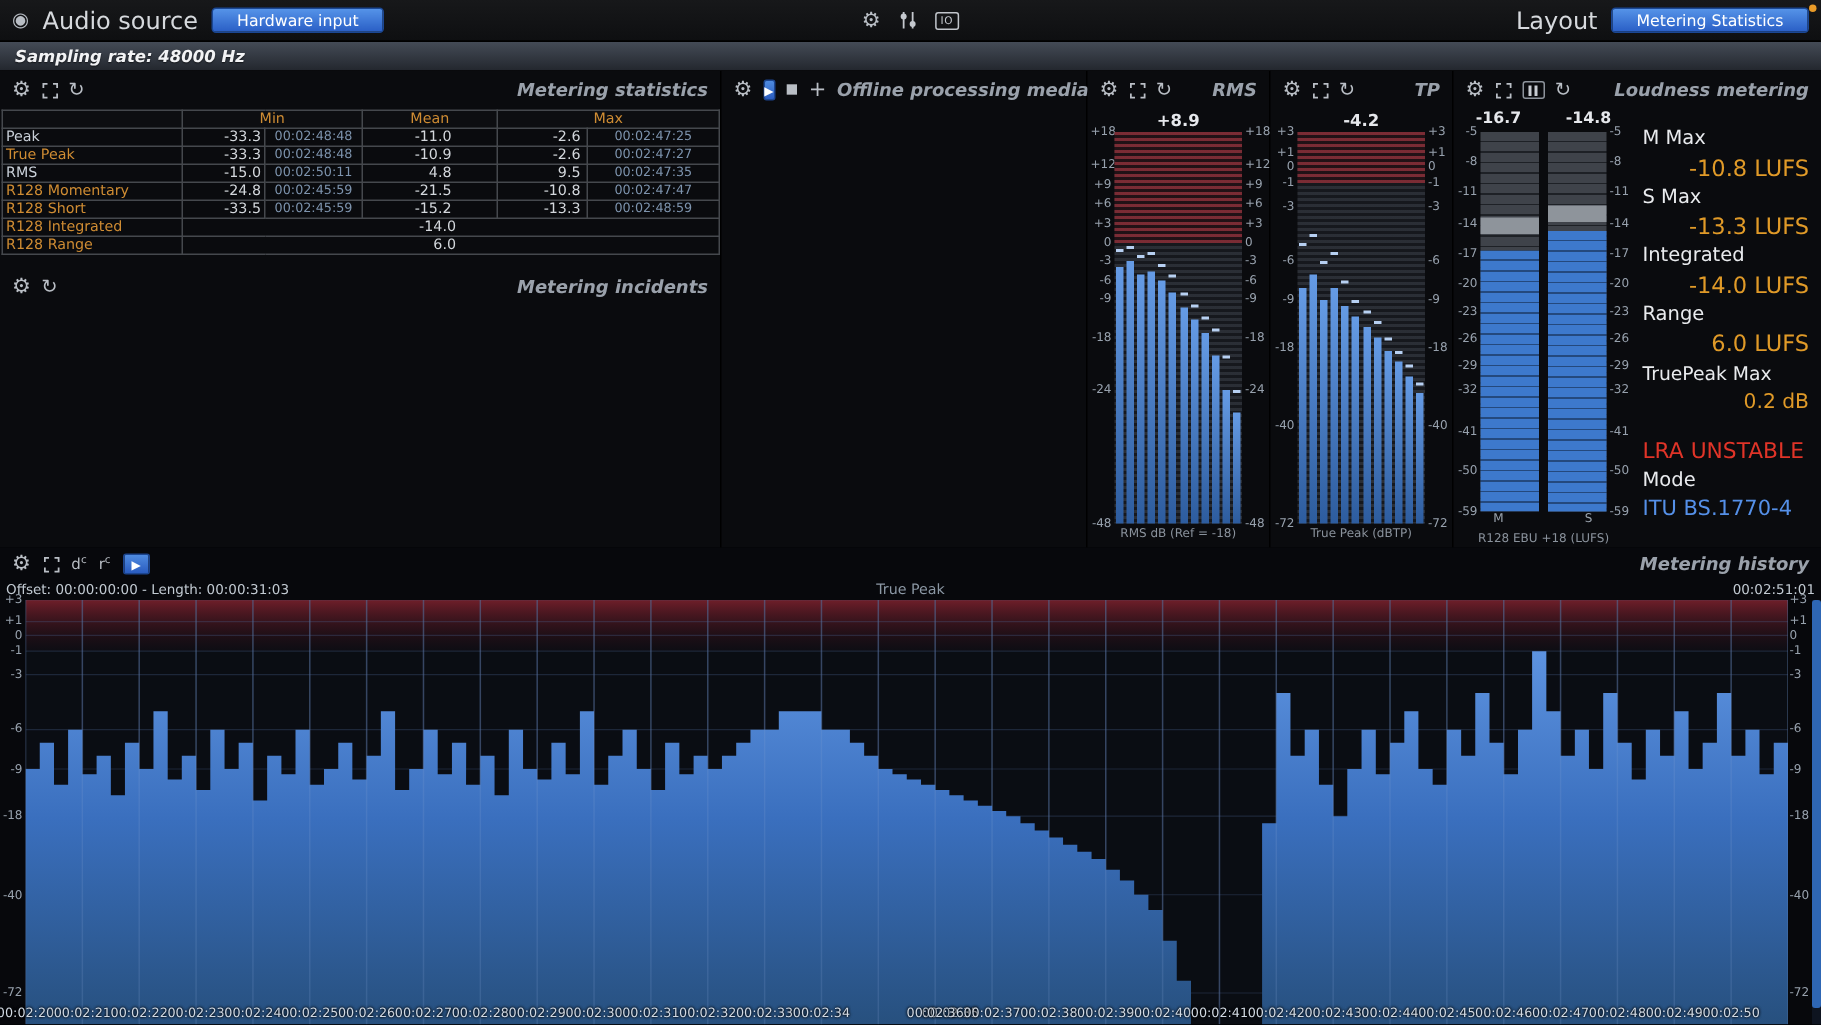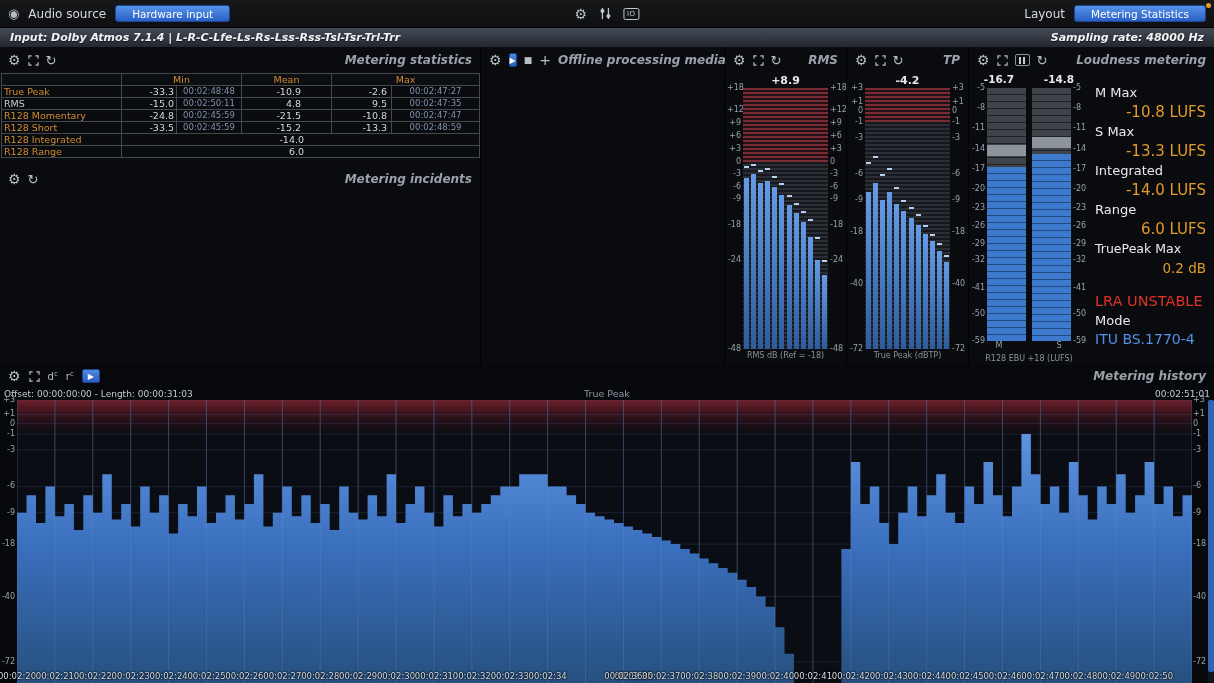--- a/index.html
+++ b/index.html
@@ -6,21 +6,21 @@
   html,body { width:1214px; height:683px; overflow:hidden; background:#050507;
     font-family:"DejaVu Sans", sans-serif; -webkit-font-smoothing:antialiased; }
   .app { position:relative; width:1214px; height:683px; background:#000; }
 
   
   .topbar { height:28px; background:linear-gradient(#17181a,#0e0f11); display:flex; align-items:center;
     padding:0 8px; position:relative; border-bottom:1px solid #000; }
   .tb-left, .tb-right { display:flex; align-items:center; gap:9px; }
   .tb-right { margin-left:auto; }
   .tb-center { position:absolute; left:50%; transform:translateX(-50%); display:flex; align-items:center; gap:11px; }
-  .tb-label { color:#d6d9dd; font-size:12px; }
+  .tb-label { color:#d6d9dd; font-size:16px; }
   .btn-blue { background:linear-gradient(#5593e8,#2a5fc6); border:1px solid #1b4794; border-radius:3px;
     color:#fff; font-size:10.5px; height:17px; padding:0 16px; display:flex; align-items:center; font-family:inherit; }
   .icon { color:#b9bec5; font-size:13px; line-height:1; display:inline-flex; align-items:center; }
   .icon.gear { font-size:14px; }
   .io-badge { border:1px solid #c2c6cc; border-radius:2px; color:#c2c6cc; font-size:7px; padding:1px 3px; letter-spacing:.5px; }
   .corner-dot { position:absolute; right:3px; top:3px; width:5px; height:5px; border-radius:50%; background:#e89a28; }
 
   
   .infobar { height:19px; background:linear-gradient(#444b56,#23272e); display:flex; align-items:center;
     justify-content:space-between; padding:0 10px; color:#f2f3f5; font-size:11px; font-style:italic; font-weight:bold;
@@ -141,21 +141,20 @@
       <span class="io-badge">IO</span>
     </div>
     <div class="tb-right">
       <span class="tb-label">Layout</span>
       <button class="btn-blue">Metering Statistics</button>
     </div>
     <span class="corner-dot"></span>
   </header>
 
   <div class="infobar">
-    <span>Input: Dolby Atmos 7.1.4 | L-R-C-Lfe-Ls-Rs-Lss-Rss-Tsl-Tsr-Trl-Trr</span>
     <span>Sampling rate: 48000 Hz</span>
   </div>
 
   <div class="main">
 
     <section class="panel panel-stats">
       <div class="phead">
         <span class="icon gear">⚙</span>
         <svg width="11" height="11" viewBox="0 0 12 12">
           <path d="M1 4V1h3M8 1h3v3M11 8v3H8M4 11H1V8" fill="none" stroke="#b9bec5" stroke-width="1.3"></path>
@@ -174,20 +173,28 @@
           </colgroup>
         <thead>
           <tr>
             <th></th>
             <th colspan="2">Min</th>
             <th>Mean</th>
             <th colspan="2">Max</th>
           </tr>
         </thead>
         <tbody id="stats-tbody">
+            <tr>
+              <td class="lbl">Peak</td>
+              <td class="num">-33.3</td>
+              <td class="time">00:02:48:48</td>
+              <td class="num mean">-11.0</td>
+              <td class="num maxv">-2.6</td>
+              <td class="time">00:02:47:25</td>
+            </tr>
             <tr>
               <td class="lbl accent">True Peak</td>
               <td class="num">-33.3</td>
               <td class="time">00:02:48:48</td>
               <td class="num mean">-10.9</td>
               <td class="num maxv">-2.6</td>
               <td class="time">00:02:47:27</td>
             </tr>
             <tr>
               <td class="lbl">RMS</td>

